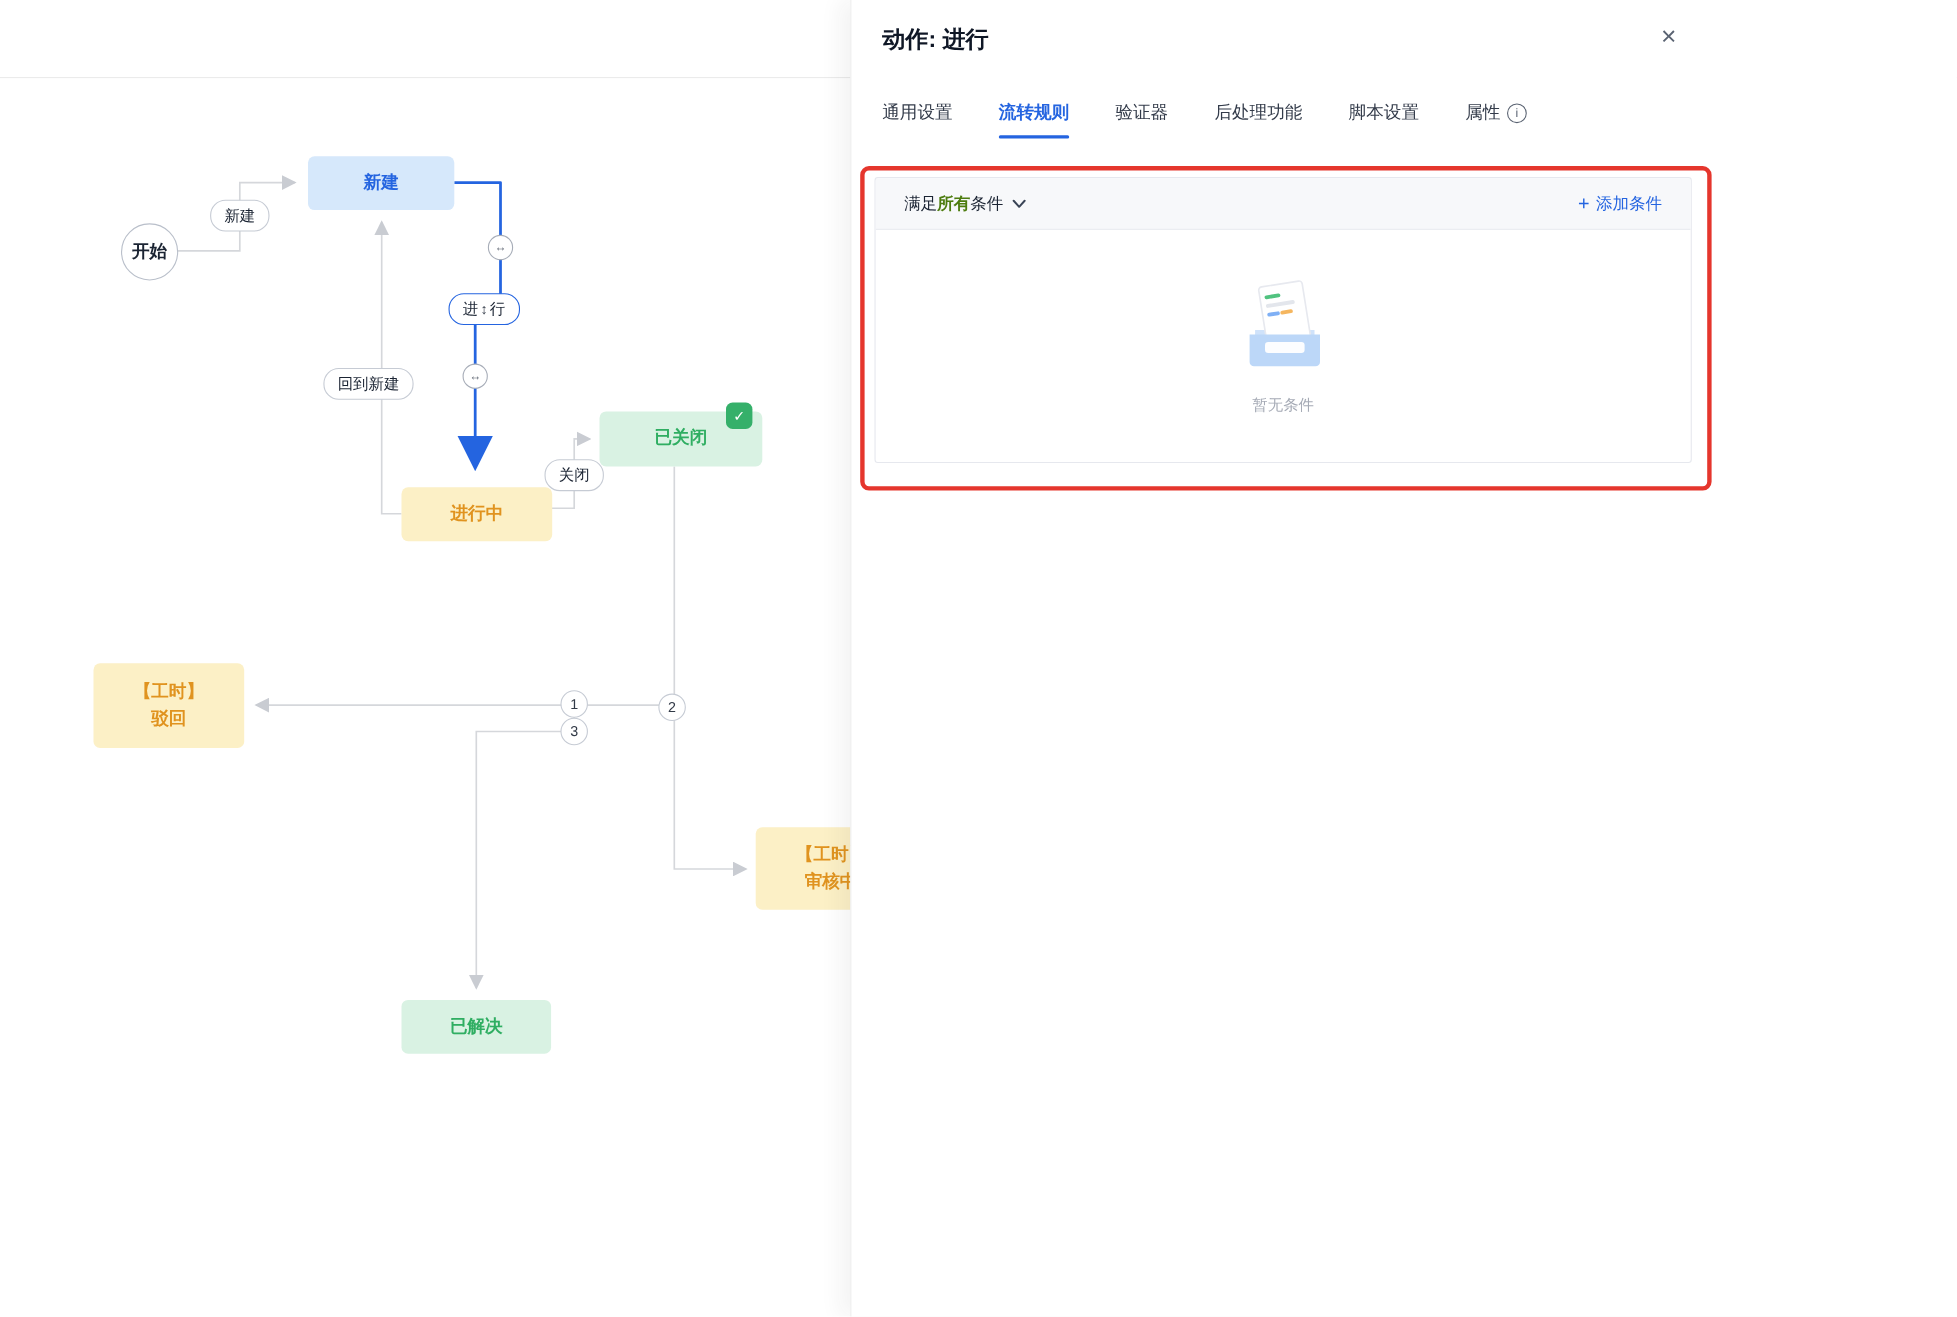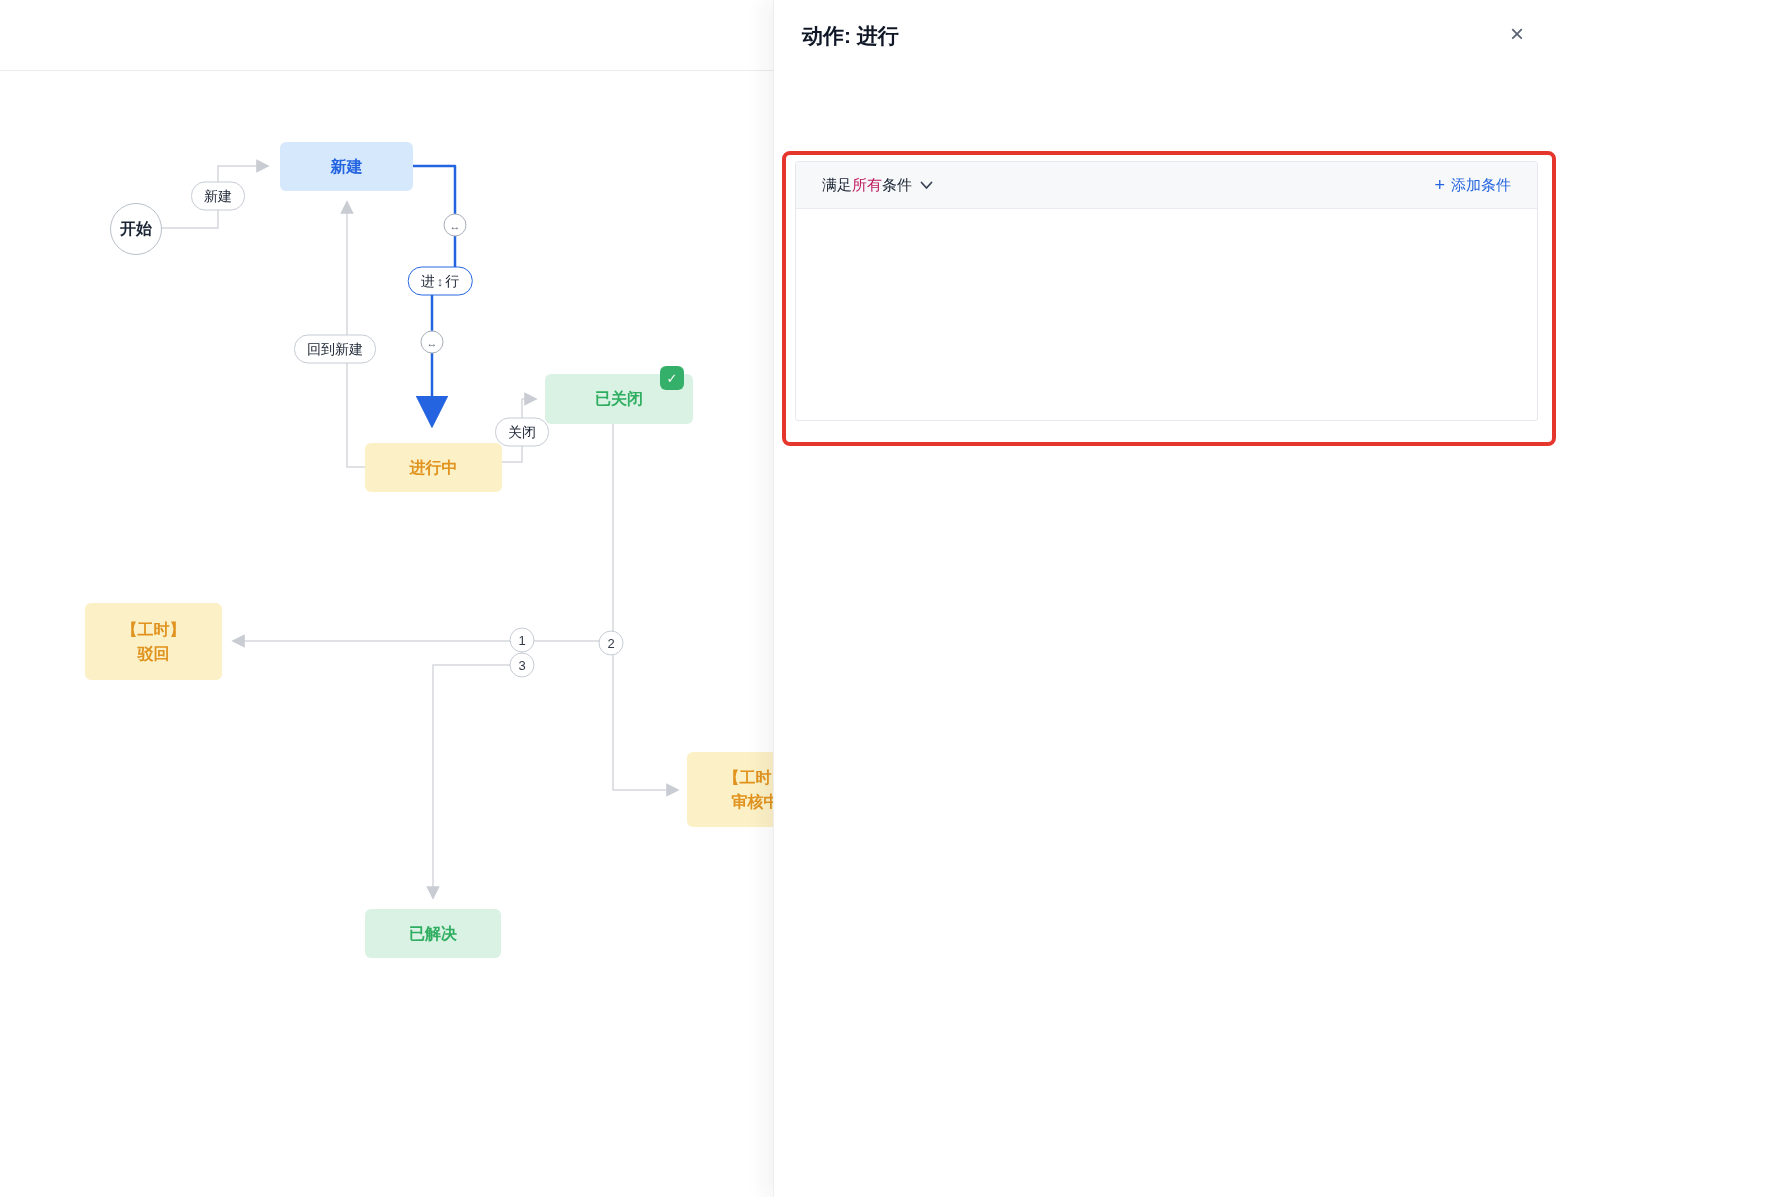--- a/index.html
+++ b/index.html
@@ -92,21 +92,21 @@
 
   .cond-card {
     position:absolute; left:21px; top:161px; width:741px; height:258px;
     border:1px solid #e6e8ee; border-radius:3px; background:#fff; overflow:hidden;
   }
   .cond-header {
     height:46px; background:#f7f8fa; border-bottom:1px solid #e9ebf0;
     display:flex; align-items:center; justify-content:space-between; padding:0 26px;
   }
   .cond-left { display:flex; align-items:center; gap:8px; font-size:15px; color:#1b2433; cursor:pointer; }
-  .cond-mode { color:#be185d; font-weight:normal; }
+  .cond-mode { color:#4d7c0f; font-weight:bold; }
   .add-btn { display:flex; align-items:center; gap:6px; color:#2464e0; font-size:15px; cursor:pointer; }
   .add-btn .plus { font-size:18px; line-height:1; }
   .cond-body {
     height:211px; display:flex; flex-direction:column; align-items:center; justify-content:center;
   }
   .empty-text { margin-top:16px; font-size:14px; color:#a6abb6; }
 </style>
 </head>
 <body>
 
@@ -199,33 +199,69 @@
       <span>3</span>
     </div>
   </div>
 
   <div class="panel">
     <div class="panel-title">动作: 进行</div>
     <div class="panel-close">
       <span>×</span>
     </div>
 
+    <div class="tabs">
+      <div class="tab">
+        <span>通用设置</span>
+      </div>
+      <div class="tab active">
+        <span>流转规则</span>
+      </div>
+      <div class="tab">
+        <span>验证器</span>
+      </div>
+      <div class="tab">
+        <span>后处理功能</span>
+      </div>
+      <div class="tab">
+        <span>脚本设置</span>
+      </div>
+      <div class="tab">
+        <span>属性</span>
+        <span class="info-circle">i</span>
+      </div>
+    </div>
 
     <div class="annotation-box"></div>
 
     <div class="cond-card">
       <div class="cond-header">
         <div class="cond-left">
           <span>
             <span>满足</span><span class="cond-mode">所有</span><span>条件</span>
           </span>
           <svg width="13" height="9" viewBox="0 0 13 9">
             <polyline points="1.5,1.5 6.5,7 11.5,1.5" fill="none" stroke="#3a4456" stroke-width="1.8" stroke-linecap="round" stroke-linejoin="round"></polyline>
           </svg>
         </div>
         <div class="add-btn">
           <span class="plus">+</span>
           <span>添加条件</span>
         </div>
       </div>
+      <div class="cond-body">
+        <svg width="100" height="92" viewBox="0 0 100 92">
+          <rect x="24" y="48" width="54" height="14" fill="#cfe2fa"></rect>
+          <g transform="rotate(-9 50 34)">
+            <rect x="31" y="6" width="40" height="54" rx="3" fill="#ffffff" stroke="#e7e9ef" stroke-width="1.5"></rect>
+            <line x1="37" y1="16" x2="48" y2="16" stroke="#51c380" stroke-width="3.5" stroke-linecap="round"></line>
+            <line x1="37" y1="24" x2="60" y2="24" stroke="#e3e6ec" stroke-width="3.5" stroke-linecap="round"></line>
+            <line x1="37" y1="32" x2="45" y2="32" stroke="#7fb0f5" stroke-width="3.5" stroke-linecap="round"></line>
+            <line x1="49" y1="32" x2="57" y2="32" stroke="#f5b65f" stroke-width="3.5" stroke-linecap="round"></line>
+          </g>
+          <path d="M19 52 h64 v25 a4 4 0 0 1 -4 4 h-56 a4 4 0 0 1 -4 -4 z" fill="#bcd7f8"></path>
+          <rect x="33" y="59" width="36" height="10" rx="3" fill="#ffffff" opacity="0.95"></rect>
+        </svg>
+        <div class="empty-text">暂无条件</div>
+      </div>
     </div>
   </div>
 </div>
 
 </body></html>

